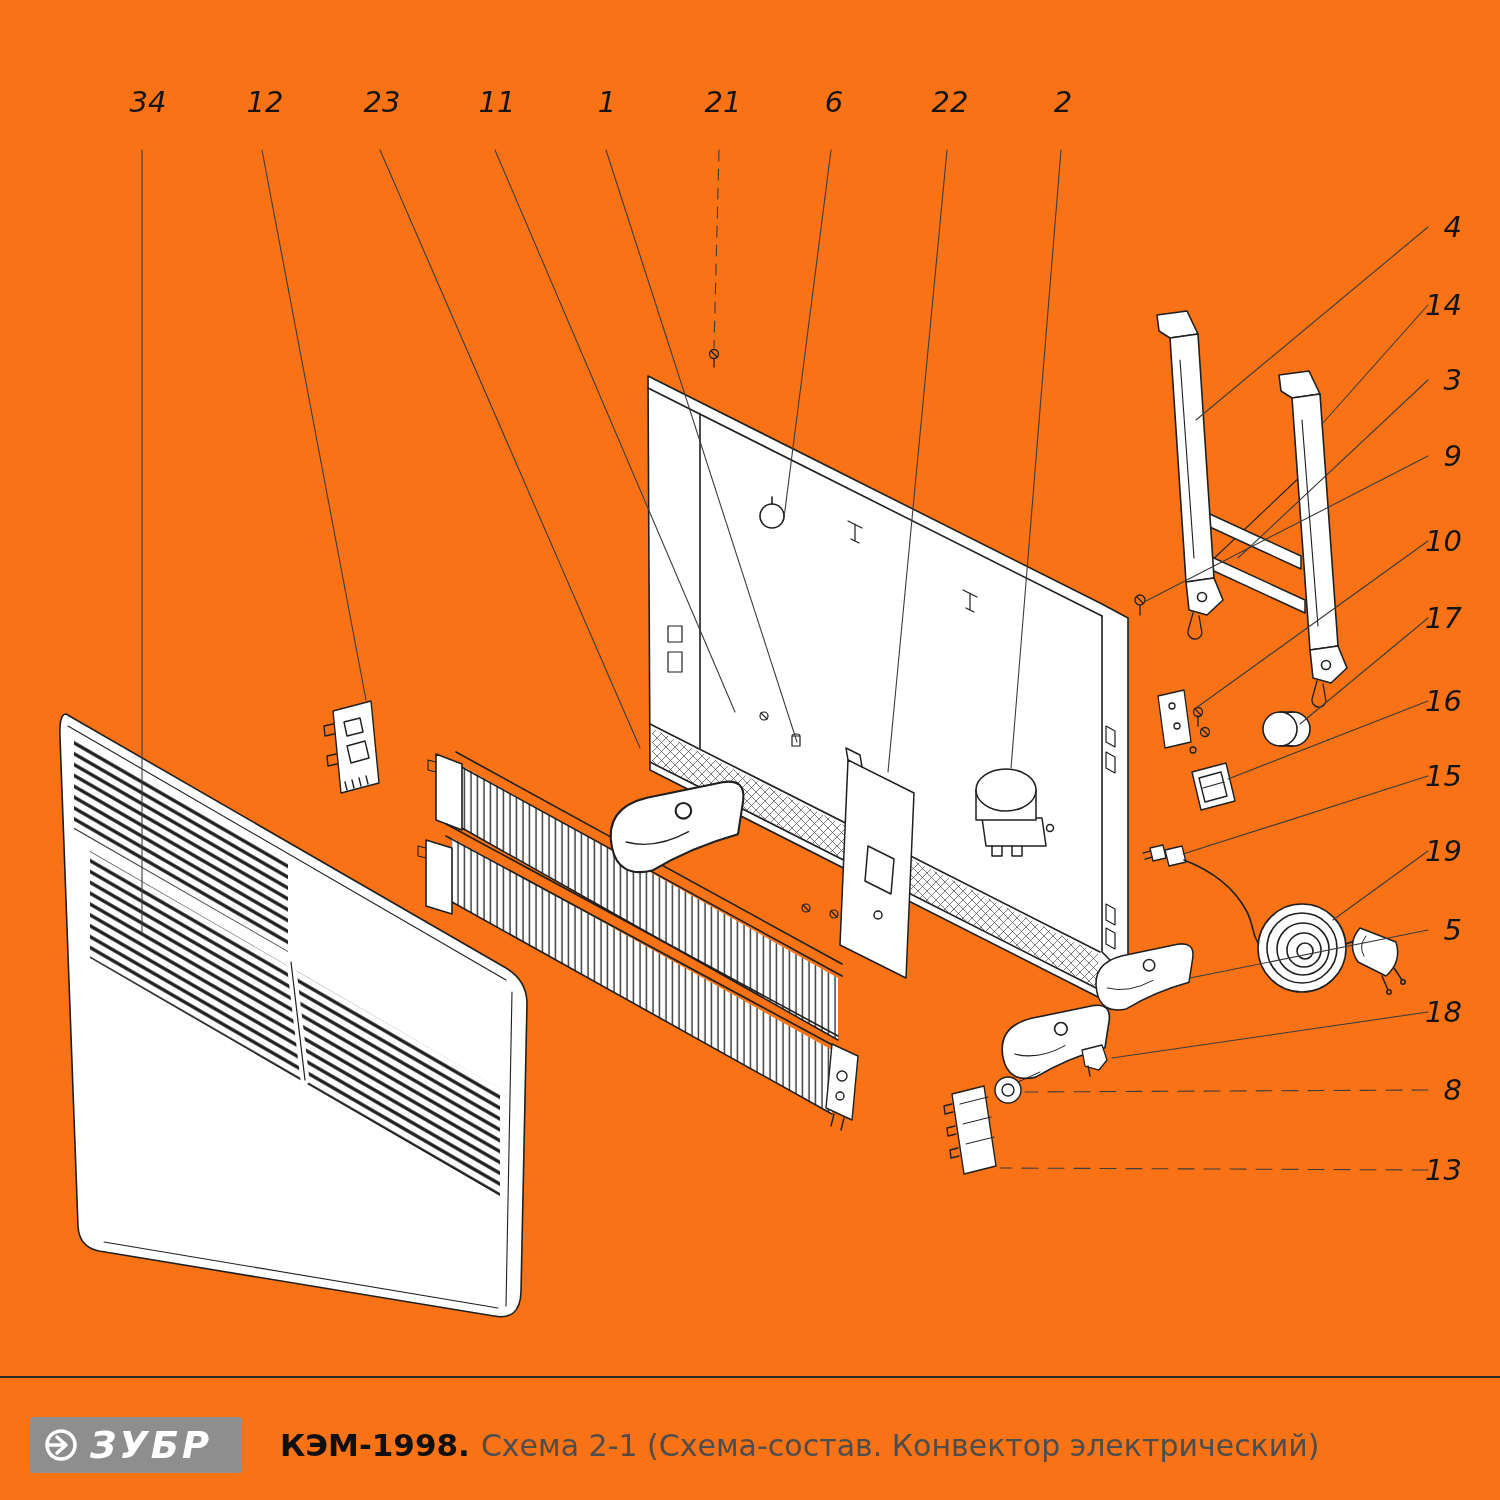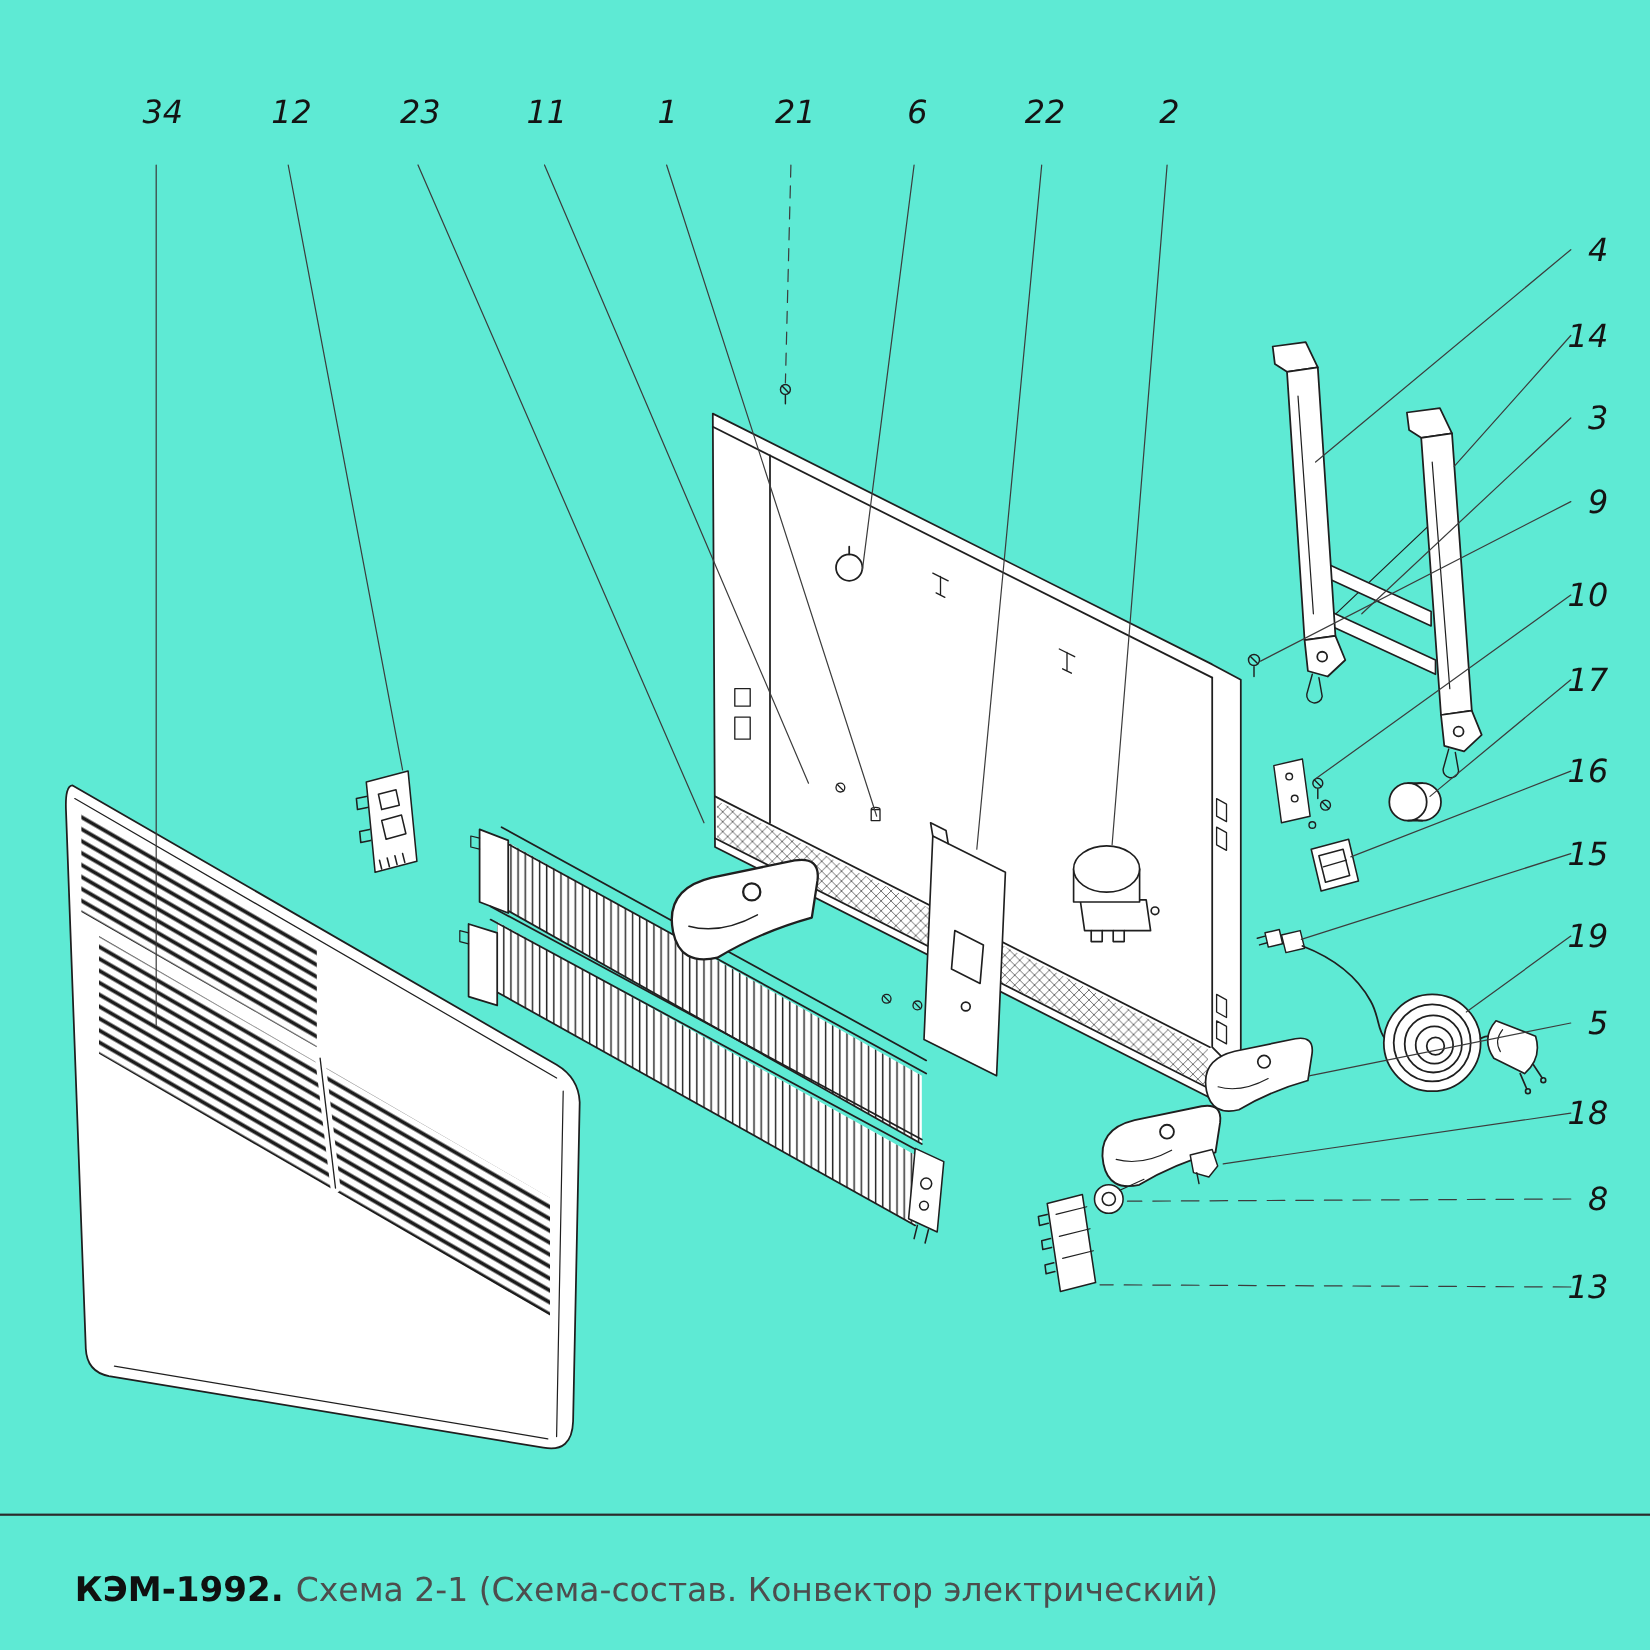--- a/index.html
+++ b/index.html
@@ -1,16 +1,16 @@
 <!DOCTYPE html>
 <html><head>
 <meta charset="utf-8">
 <style>
   html,body{margin:0;padding:0;background:#fff;}
-  .page{position:relative;width:1500px;height:1500px;background:#5eead4;overflow:hidden;
+  .page{position:relative;width:1500px;height:1500px;background:#f97316;overflow:hidden;
         font-family:"DejaVu Sans",sans-serif;}
   .page svg.diagram{position:absolute;left:0;top:0;}
   .callout{font-family:"DejaVu Sans",sans-serif;font-style:italic;font-size:29px;fill:#141414;}
   .footer-rule{position:absolute;left:0;top:1376px;width:1500px;height:2px;background:#2b2b2b;}
   .footer-row{position:absolute;left:30px;top:1416px;height:58px;display:flex;align-items:center;}
   .logo{width:212px;height:56px;background:#8e8e8e;border-radius:3px;display:flex;
         align-items:center;justify-content:flex-start;padding-left:10px;box-sizing:border-box;}
   .logo-text{color:#fff;font-weight:bold;font-style:italic;font-size:37px;letter-spacing:3px;margin-left:8px;}
   .title{margin-left:38px;display:flex;align-items:baseline;white-space:nowrap;}
   .model{font-size:31px;font-weight:bold;color:#101010;}
@@ -262,19 +262,26 @@
     <text class="callout" x="1462" y="861" text-anchor="end">19</text>
     <text class="callout" x="1462" y="940" text-anchor="end">5</text>
     <text class="callout" x="1462" y="1022" text-anchor="end">18</text>
     <text class="callout" x="1462" y="1100" text-anchor="end">8</text>
     <text class="callout" x="1462" y="1180" text-anchor="end">13</text>
   </g>
 </svg>
 
 <div class="footer-rule"></div>
 <div class="footer-row">
+  <div class="logo">
+    <svg width="42" height="42" viewBox="0 0 42 42">
+      <circle cx="21" cy="21" r="14" fill="none" stroke="#fff" stroke-width="3.5"></circle>
+      <path d="M9,21 L23,21 M17,13 L26,21 L17,29" fill="none" stroke="#fff" stroke-width="3.5" stroke-linecap="round" stroke-linejoin="round"></path>
+    </svg>
+    <span class="logo-text">ЗУБР</span>
+  </div>
   <div class="title">
-    <span class="model">КЭМ-1992.</span>
+    <span class="model">КЭМ-1998.</span>
     <span class="subtitle">Схема 2-1 (Схема-состав. Конвектор электрический)</span>
   </div>
 </div>
 
 </div>
 
 </body></html>

